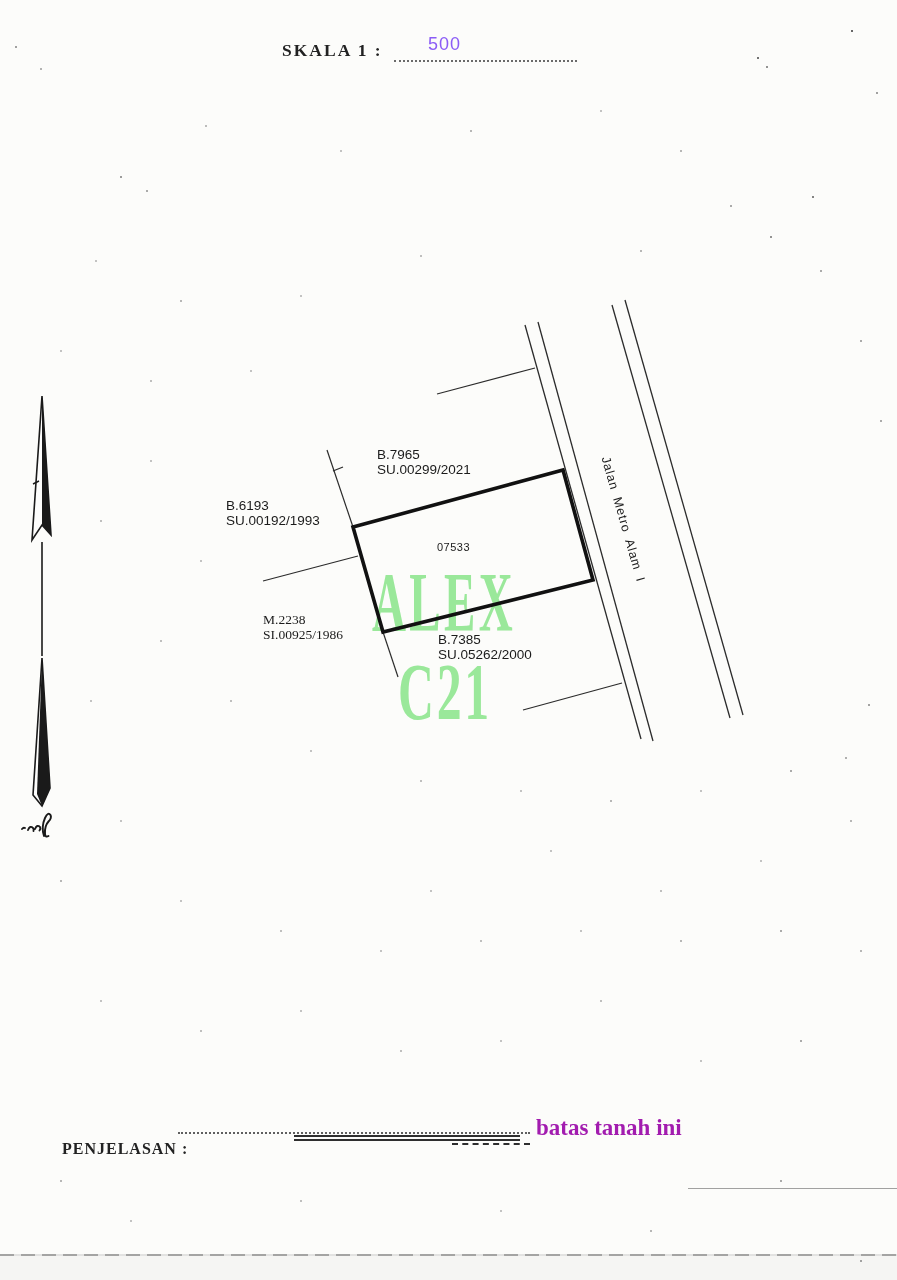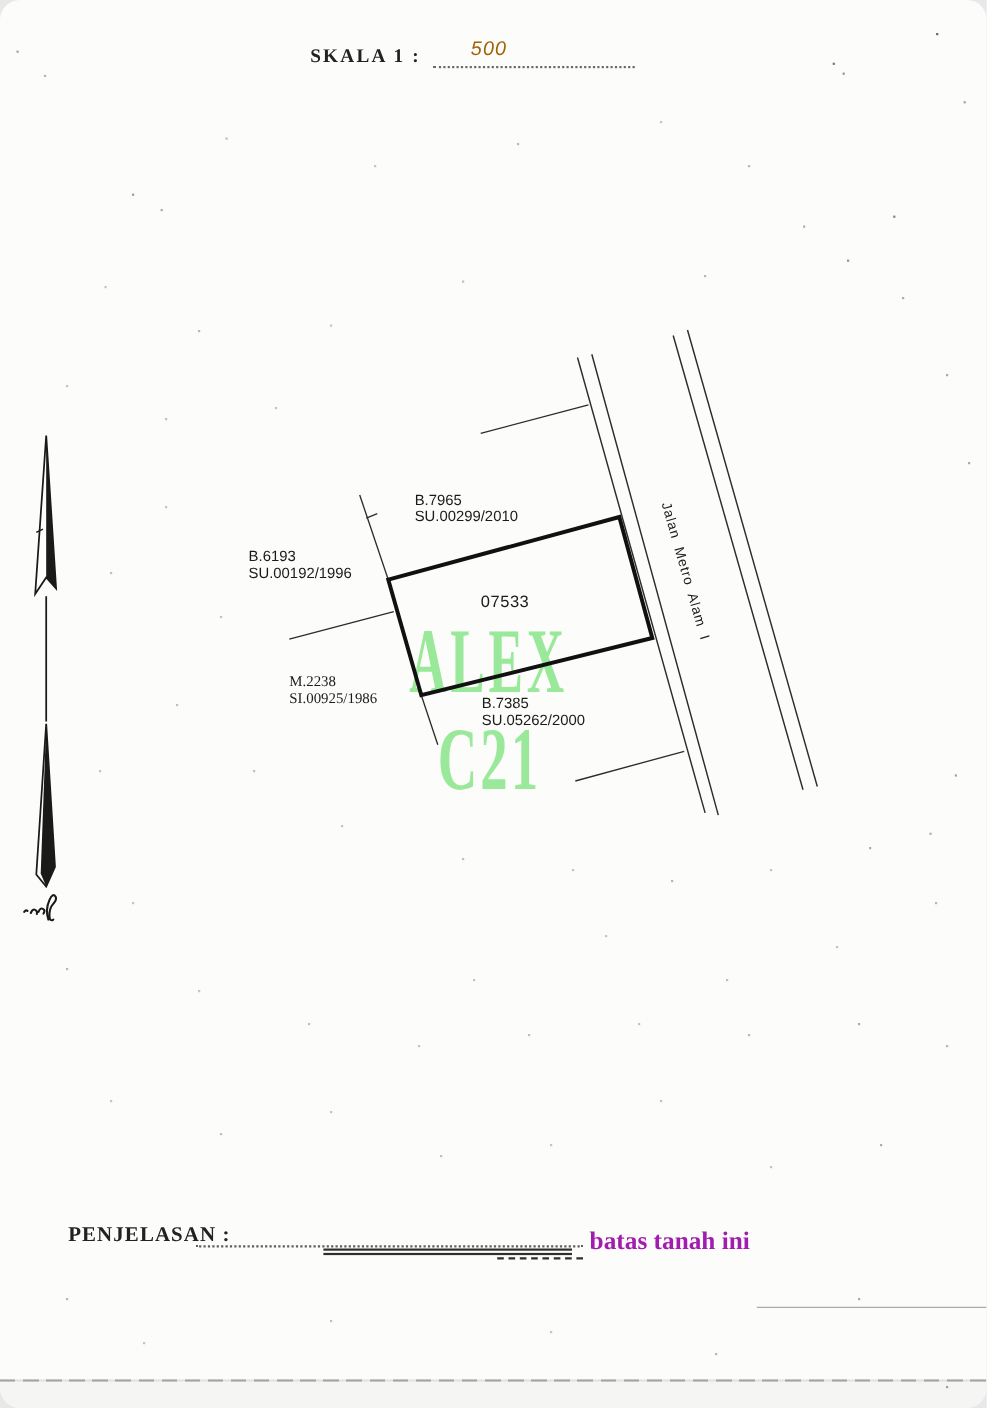--- a/index.html
+++ b/index.html
@@ -1,20 +1,20 @@
 <!DOCTYPE html>
 <html><head>
 <meta charset="utf-8">
 <style>
   html,body{margin:0;padding:0;}
   body{background:#e8e8e8;}
   .page{
     position:relative; width:897px; height:1280px; margin:0 auto;
     background:#fcfcfa; overflow:hidden;
-    font-family:"Liberation Sans", sans-serif; color:#1d1d1d;border-radius:18px;
+    font-family:"Liberation Sans", sans-serif; color:#1d1d1d;
   }
   
   .specks{position:absolute;left:0;top:0;width:1.5px;height:1.5px;background:transparent;z-index:1;
     box-shadow:
       757px 57px 0 0 rgba(40,40,40,.65), 766px 66px 0 0 rgba(60,60,60,.55),
       851px 30px 0 0 rgba(40,40,40,.7), 876px 92px 0 0 rgba(70,70,70,.5),
       812px 196px 0 0 rgba(50,50,50,.6), 770px 236px 0 0 rgba(60,60,60,.55),
       120px 176px 0 0 rgba(60,60,60,.5), 146px 190px 0 0 rgba(90,90,90,.5),
       40px 68px 0 0 rgba(90,90,90,.45), 15px 46px 0 0 rgba(70,70,70,.5),
       205px 125px 0 0 rgba(110,110,110,.45), 340px 150px 0 0 rgba(110,110,110,.4),
@@ -53,21 +53,21 @@
     background:rgba(70,70,70,.5);z-index:1;}
   .scanline-bottom{position:absolute;left:0;top:1254px;width:897px;height:1.5px;z-index:1;
     background:repeating-linear-gradient(90deg, rgba(0,0,0,.35) 0 14px, rgba(0,0,0,.1) 14px 21px);}
   .bottom-band{position:absolute;left:0;top:1256px;width:897px;height:24px;
     background:rgba(40,40,40,.03);z-index:0;}
 
   
   .scale-label{position:absolute;left:282px;top:40px;
     font-family:"Liberation Serif", serif;font-weight:bold;font-size:17.5px;
     letter-spacing:2px;color:#222;}
-  .scale-value{position:absolute;left:428px;top:34px;font-size:18px;color:#a16207;letter-spacing:1px;font-style:italic;}
+  .scale-value{position:absolute;left:428px;top:34px;font-size:18px;color:#8b5cf6;letter-spacing:1px;}
   .scale-underline{position:absolute;left:394px;top:49px;width:183px;height:11px;
     border-bottom:2px dotted #6a6a6a;}
 
   
   .north-arrow{position:absolute;left:16px;top:392px;z-index:4;}
 
   
   .wm{position:absolute;z-index:2;color:#9ae89a;
     font-family:"Liberation Serif", serif;font-weight:bold;line-height:1;white-space:nowrap;
     transform-origin:top left;}
@@ -77,28 +77,28 @@
   
   .map-svg{position:absolute;left:0;top:0;z-index:3;}
 
   
   .lbl{position:absolute;z-index:4;text-align:left;
     font-size:13.5px;line-height:15px;color:#1b1b1b;}
   .lbl-b7965{left:377px;top:447px;width:140px;}
   .lbl-b6193{left:226px;top:498px;width:118px;}
   .lbl-m2238{left:263px;top:612px;width:118px;font-family:Liberation Serif, serif;}
   .lbl-b7385{left:438px;top:632px;width:120px;}
-  .lbl-parcel{left:437px;top:540px;width:66px;font-size:15px;letter-spacing:0.5px;}
+  .lbl-parcel{left:437px;top:540px;width:66px;font-size:11px;letter-spacing:0.5px;}
   .lbl-road{left:612px;top:455px;width:130px;text-align:left;white-space:nowrap;
     font-size:12.5px;letter-spacing:0.8px;word-spacing:4px;
     transform:rotate(74deg);transform-origin:0 0;}
 
   
-  .legend-label{position:absolute;left:62px;top:1112px;
-    font-family:"Liberation Serif", serif;font-weight:bold;font-size:19px;
+  .legend-label{position:absolute;left:62px;top:1140px;
+    font-family:"Liberation Serif", serif;font-weight:bold;font-size:16px;
     letter-spacing:1px;color:#222;z-index:5;}
   .legend-dotted{position:absolute;left:178px;top:1123px;width:352px;height:9px;
     border-bottom:2px dotted #5f5f5f;z-index:5;}
   .legend-doubleline{position:absolute;left:294px;top:1135px;width:226px;height:2px;
     border-top:2.5px solid #2e2e2e;border-bottom:2px solid #2e2e2e;z-index:5;}
   .legend-dashed{position:absolute;left:452px;top:1139px;width:78px;height:4px;
     border-bottom:2.5px dashed #2e2e2e;z-index:5;}
   .legend-note{position:absolute;left:536px;top:1115px;
     font-family:Liberation Serif, serif;font-weight:bold;font-size:23px;
     color:#a21caf;z-index:5;}
@@ -151,25 +151,25 @@
       <line x1="333" y1="471" x2="343" y2="467"></line>
       <line x1="263" y1="581" x2="358" y2="556"></line>
       <line x1="383" y1="632" x2="398" y2="677"></line>
       <line x1="523" y1="710" x2="622" y2="683"></line>
     </g>
     <polygon points="353,527 563,470 593,580 383,632" fill="none" stroke="#111111" stroke-width="3.6" stroke-linejoin="miter"></polygon>
   </svg>
 
   <div class="lbl lbl-b7965">
     <div>B.7965</div>
-    <div>SU.00299/2010</div>
+    <div>SU.00299/2021</div>
   </div>
   <div class="lbl lbl-b6193">
     <div>B.6193</div>
-    <div>SU.00192/1996</div>
+    <div>SU.00192/1993</div>
   </div>
   <div class="lbl lbl-m2238">
     <div>M.2238</div>
     <div>SI.00925/1986</div>
   </div>
   <div class="lbl lbl-b7385">
     <div>B.7385</div>
     <div>SU.05262/2000</div>
   </div>
   <div class="lbl lbl-parcel">07533</div>

